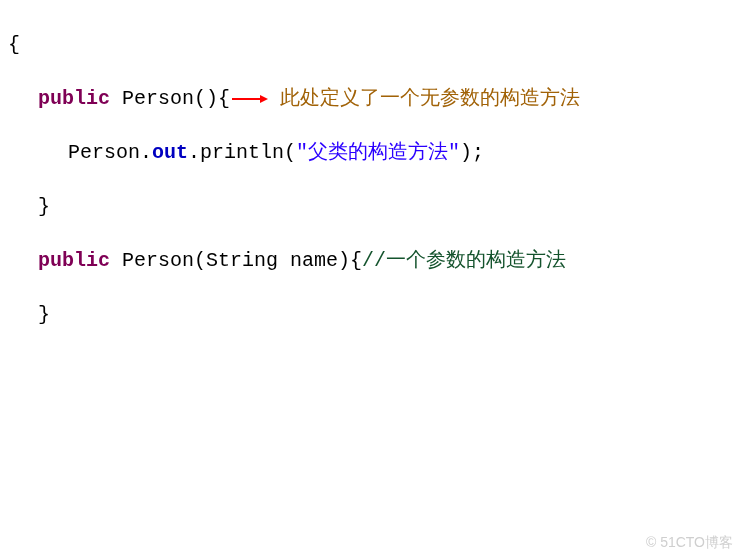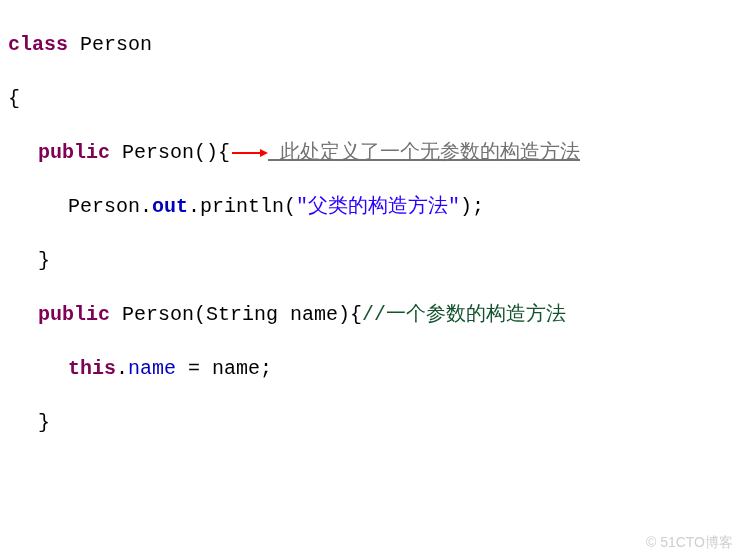--- a/index.html
+++ b/index.html
@@ -22,21 +22,21 @@
     display: block;
     white-space: pre;
     position: relative;
   }
   .kw { color: #7f0055; font-weight: bold; } 
   .ident { color: #000000; }
   .var { color: #0000c0; } 
   .out-italic { color: #0000c0; font-weight: bold; }
   .str { color: #2a00ff; } 
   .comment { color: #14532d; } 
-  .anno-red { color: #737373; text-decoration: underline; }
+  .anno-red { color: #a16207; }
   .punct { color: #000000; }
   .indent1 { padding-left: 30px; }
   .indent2 { padding-left: 60px; }
   .arrow {
     display: inline-block;
     color: #ff0000;
     font-weight: bold;
     position: relative;
   }
   .arrow::before {
@@ -63,27 +63,25 @@
     bottom: 8px;
     color: #cfcfcf;
     font-size: 14px;
     font-family: sans-serif;
   }
 </style>
 </head>
 <body>
 
 <div class="code-container">
-<span class="line"><span class="kw">class</span><span class="ident"> Person</span></span>
 <span class="line"><span class="punct">{</span></span>
 <span class="line indent1"><span class="kw">public</span><span class="ident"> Person</span><span class="punct">(){</span><span class="arrow"></span><span class="anno-red"> 此处定义了一个无参数的构造方法</span></span>
 <span class="line indent2"><span class="ident">Person.</span><span class="out-italic">out</span><span class="ident">.println(</span><span class="str">"父类的构造方法"</span><span class="punct">);</span></span>
 <span class="line indent1"><span class="punct">}</span></span>
 <span class="line indent1"><span class="kw">public</span><span class="ident"> Person</span><span class="punct">(</span><span class="ident">String</span><span class="ident"> name</span><span class="punct">){</span><span class="comment">//一个参数的构造方法</span></span>
-<span class="line indent2"><span class="kw">this</span><span class="punct">.</span><span class="var">name</span><span class="punct"> = name;</span></span>
 <span class="line indent1"><span class="punct">}</span></span>
 
 
 
 
 
 
 
 
 </div>

